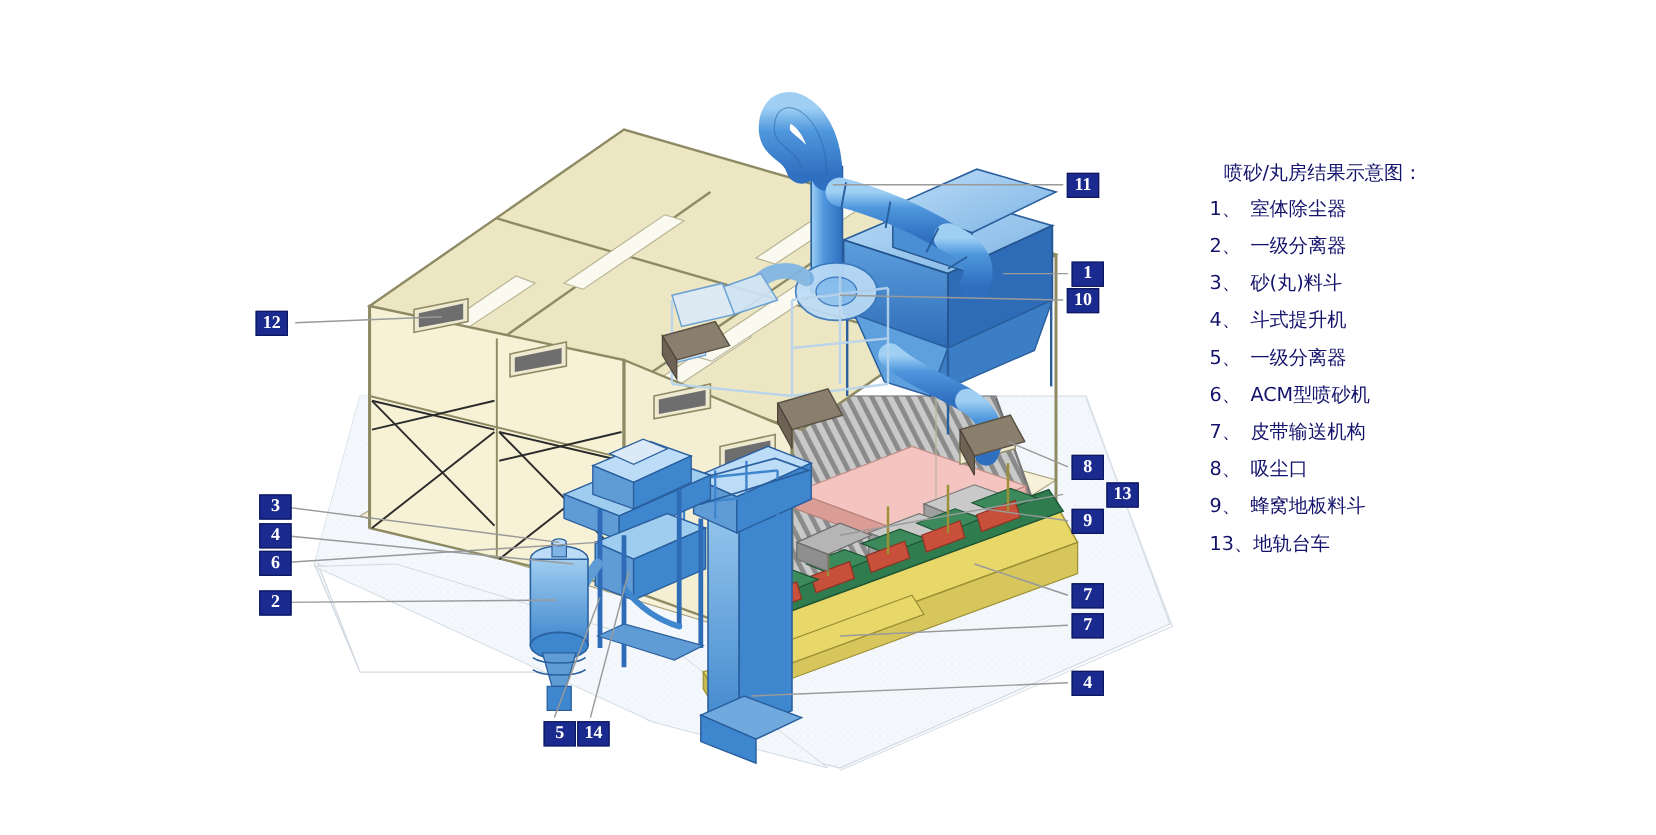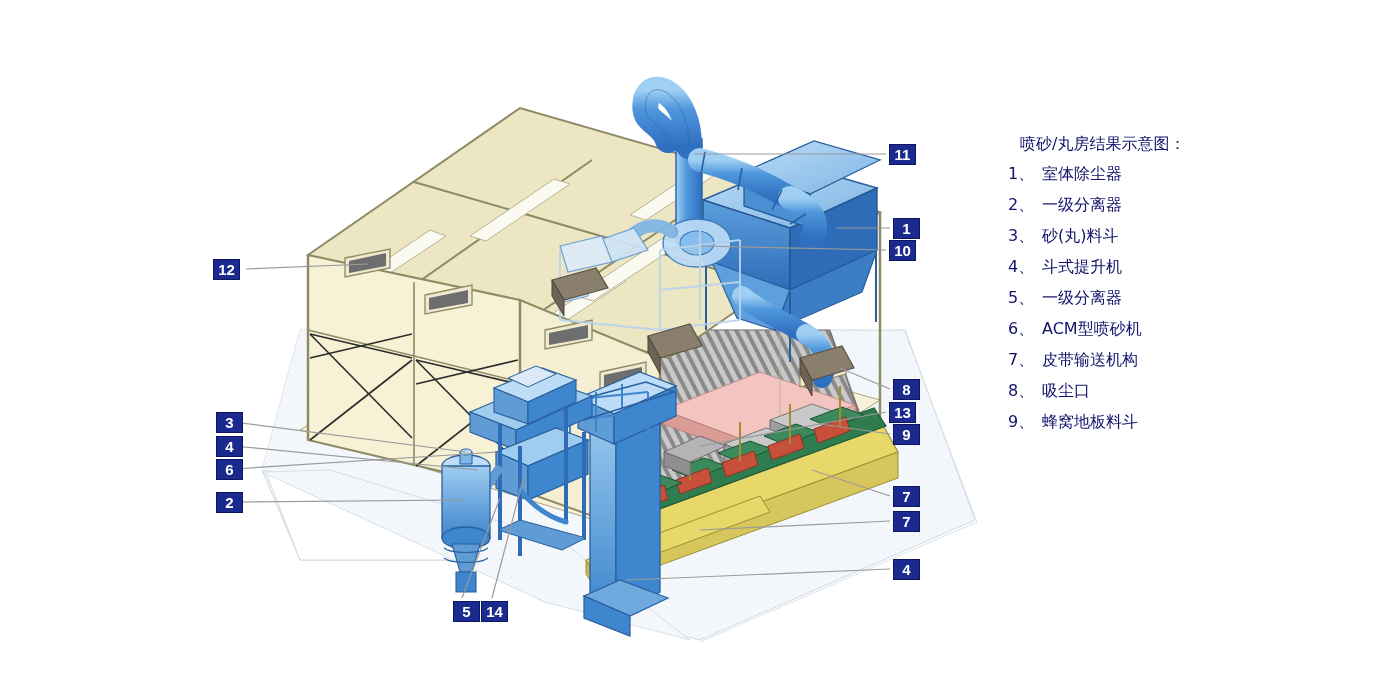--- a/index.html
+++ b/index.html
@@ -17,21 +17,21 @@
     background:#1b2a8f;
     border:1px solid #0d1760;
     color:#ffffff;
     font-weight:bold;
     font-size:15px;
     line-height:19px;
     text-align:center;
     height:19px;
     min-width:19px;
     padding:0 3px;
-    font-family:Liberation Sans, sans-serif;
+    font-family:Liberation Serif, serif;
     letter-spacing:0px;
     box-sizing:content-box;
   }
 
   
   #legend{
     position:absolute;
     left:1004px;top:134px;
     width:300px;
   }
@@ -426,21 +426,21 @@
   <div id="callout-layer">
       <div class="callout" style="left: 889px; top: 144px;">11</div>
       <div class="callout" style="left: 893px; top: 218px;">1</div>
       <div class="callout" style="left: 889px; top: 240px;">10</div>
       <div class="callout" style="left: 213px; top: 259px;">12</div>
       <div class="callout" style="left: 216px; top: 412px;">3</div>
       <div class="callout" style="left: 216px; top: 436px;">4</div>
       <div class="callout" style="left: 216px; top: 459px;">6</div>
       <div class="callout" style="left: 216px; top: 492px;">2</div>
       <div class="callout" style="left: 893px; top: 379px;">8</div>
-      <div class="callout" style="left: 889px; top: 402px;">13</div>
+      <div class="callout" style="left: 922px; top: 402px;">13</div>
       <div class="callout" style="left: 893px; top: 424px;">9</div>
       <div class="callout" style="left: 893px; top: 486px;">7</div>
       <div class="callout" style="left: 893px; top: 511px;">7</div>
       <div class="callout" style="left: 893px; top: 559px;">4</div>
       <div class="callout" style="left: 453px; top: 601px;">5</div>
       <div class="callout" style="left: 481px; top: 601px;">14</div>
     </div>
 
   <div id="legend">
     <div class="lg-title">喷砂/丸房结果示意图：</div>
@@ -474,16 +474,20 @@
           <span class="lg-label">皮带输送机构</span>
         </div>
         <div class="lg-row">
           <span class="lg-num">8、</span>
           <span class="lg-label">吸尘口</span>
         </div>
         <div class="lg-row">
           <span class="lg-num">9、</span>
           <span class="lg-label">蜂窝地板料斗</span>
         </div>
+        <div class="lg-row">
+          <span class="lg-num">13、</span>
+          <span class="lg-label">地轨台车</span>
+        </div>
       </div>
   </div>
 
 </div>
 
 </body></html>

